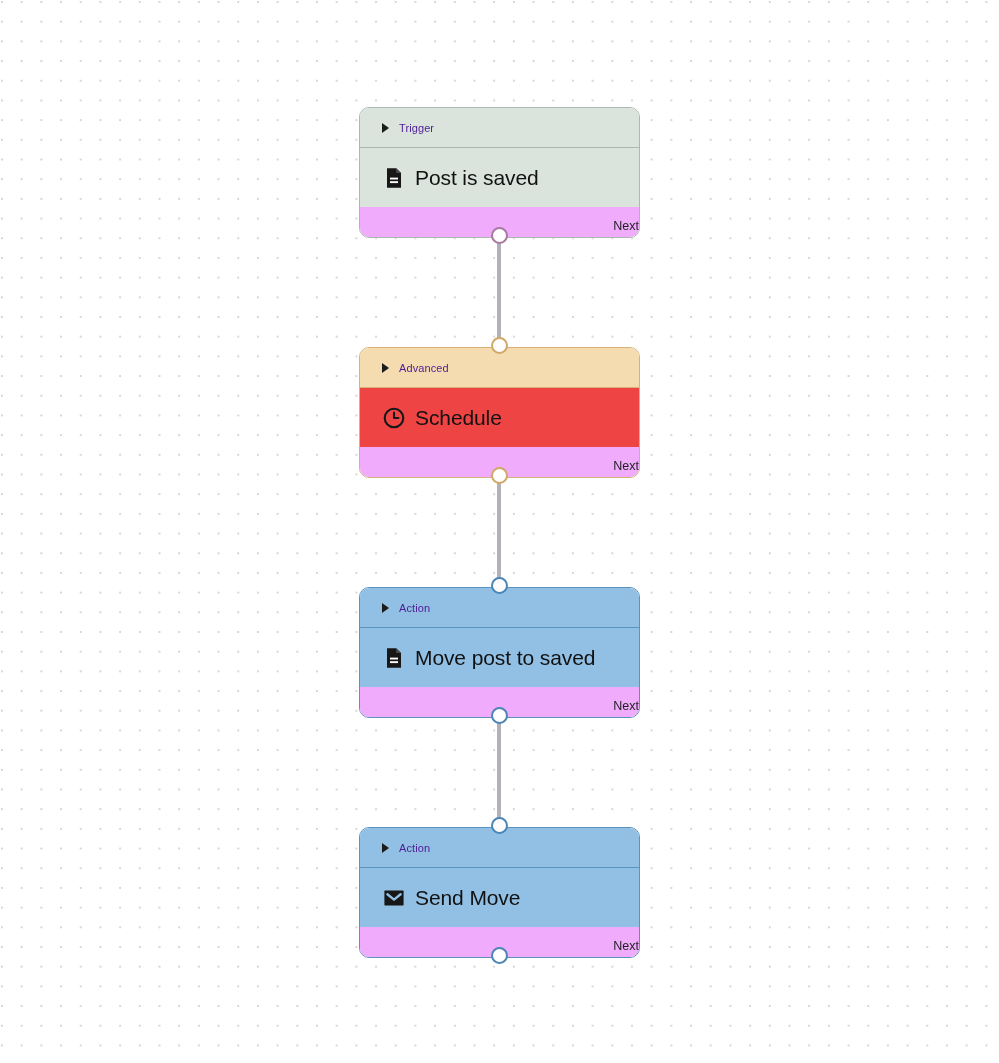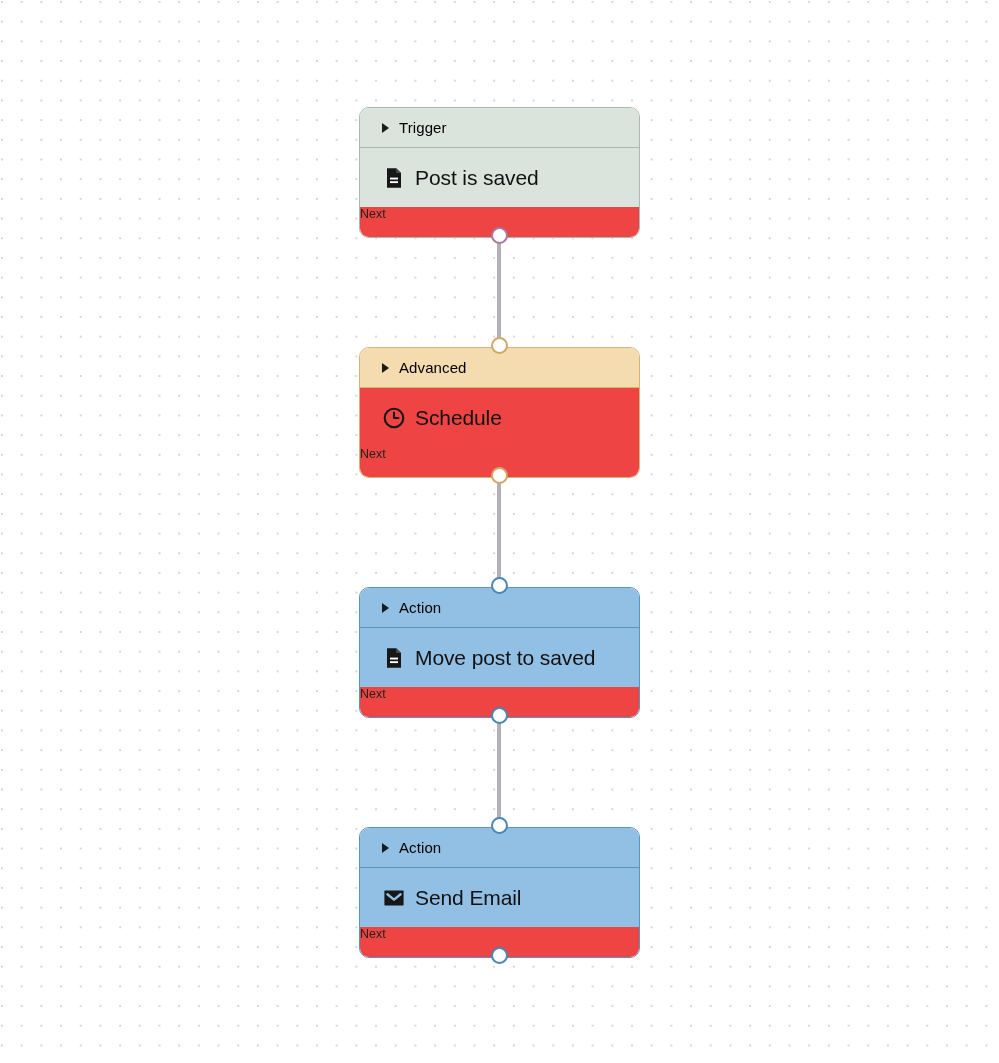--- a/index.html
+++ b/index.html
@@ -65,22 +65,22 @@
   .tri {
     width: 0;
     height: 0;
     border-left: 7px solid #1c1c1c;
     border-top: 5px solid transparent;
     border-bottom: 5px solid transparent;
     flex: none;
   }
 
   .node-type {
-    font-size: 15px;
-    color: #000000;
+    font-size: 11px;
+    color: #4c1d95;
     letter-spacing: 0.1px;
   }
 
   .node-body {
     height: 59px;
     display: flex;
     align-items: center;
     padding-left: 21px;
     gap: 8px;
   }
@@ -98,25 +98,25 @@
 
   .node-label {
     font-size: 21px;
     color: #111111;
     letter-spacing: -0.1px;
     white-space: nowrap;
   }
 
   .node-footer {
     height: 30px;
-    background: #ef4444;
+    background: #f0abfc;
     display: flex;
     align-items: flex-start;
-    justify-content: flex-start;
-    padding-top: 0;
+    justify-content: flex-end;
+    padding-top: 12px;
   }
 
   .footer-label {
     font-size: 12.5px;
     color: #232323;
   }
 
   
   .handle {
     position: absolute;
@@ -207,21 +207,21 @@
           <span class="tri"></span>
           <span class="node-type">Action</span>
         </div>
         <div class="node-body" style="background:#92c0e4">
           <span class="node-icon">
             <svg width="24" height="24" viewBox="0 0 24 24">
               <rect x="2.4" y="4.6" width="19.2" height="14.8" rx="0.6" fill="#171717"></rect>
               <path d="M5.4 8.2 12 13.6l6.6-5.4" fill="none" stroke="#92c0e4" stroke-width="2.4" stroke-linecap="round" stroke-linejoin="round"></path>
             </svg>
           </span>
-          <span class="node-label">Send Email</span>
+          <span class="node-label">Send Move</span>
         </div>
         <div class="node-footer">
           <span class="footer-label">Next</span>
         </div>
       </div>
     </div>
     <div class="handle" style="top: 227px; border-color: rgb(169, 121, 159);"></div>
     <div class="handle" style="top: 337px; border-color: rgb(208, 168, 104);"></div>
     <div class="handle" style="top: 467px; border-color: rgb(208, 168, 104);"></div>
     <div class="handle" style="top: 577px; border-color: rgb(75, 134, 181);"></div>

